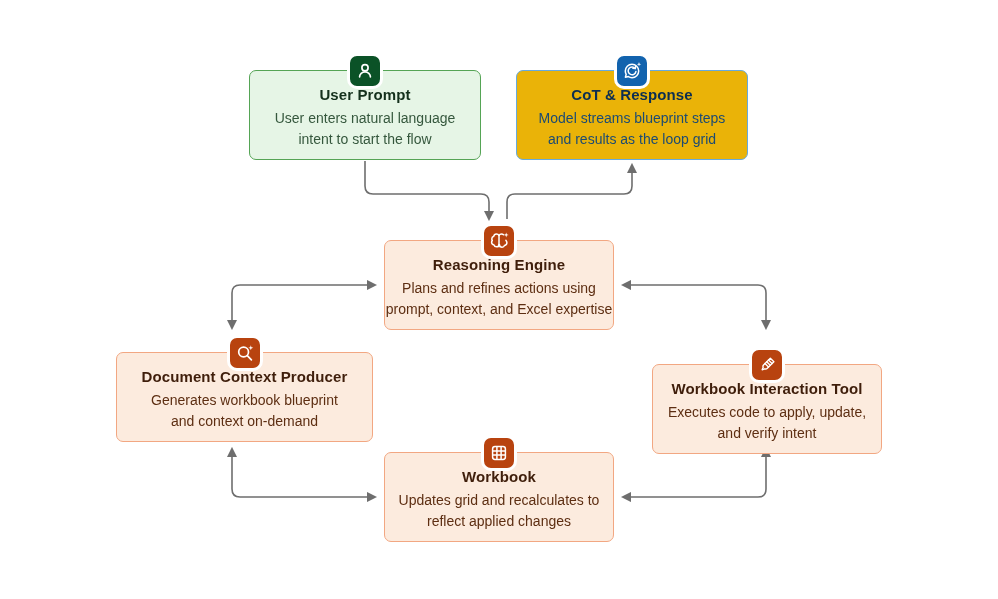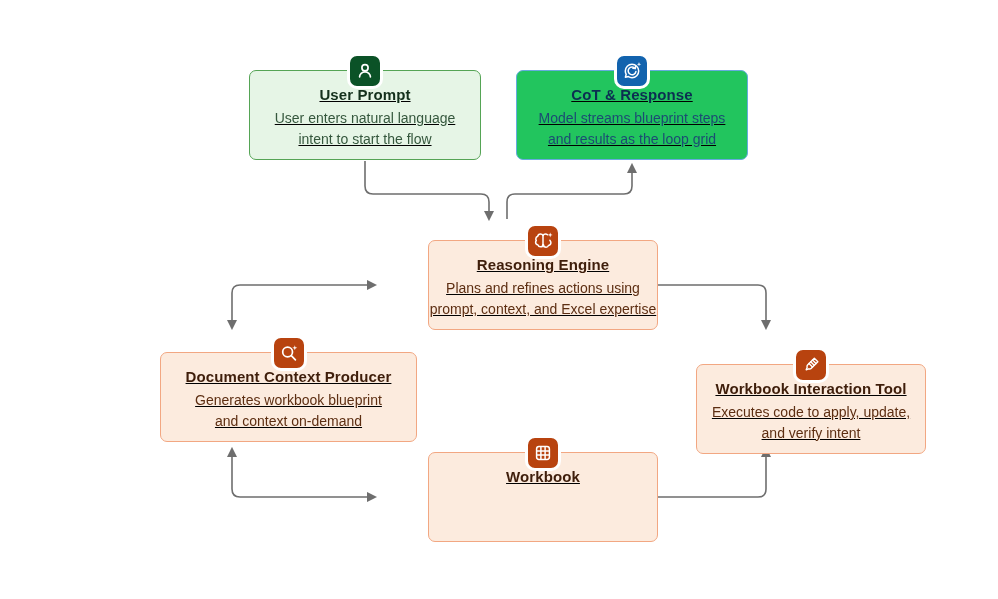--- a/index.html
+++ b/index.html
@@ -11,25 +11,24 @@
     overflow: hidden;
   }
   .edges { position:absolute; inset:0; }
   .node {
     position:absolute;
     box-sizing: border-box;
     border: 1.5px solid;
     border-radius: 7px;
     text-align: center;
     padding: 15px 0 10px;
-    text-decoration: underline;
   }
   .node.green  { background:#E6F5E6; border-color:#55A455; }
-  .node.blue   { background:#22c55e; border-color:#66AADF; }
-  .node.orange { background:#FCEBDE; border-color:#F2A782;margin-left:44px; }
+  .node.blue   { background:#eab308; border-color:#66AADF; }
+  .node.orange { background:#FCEBDE; border-color:#F2A782; }
   .node-title { font-size:15px; font-weight:700; margin:0 0 5px; letter-spacing:.1px; }
   .green  .node-title { color:#14301C; }
   .blue   .node-title { color:#0C2E51; }
   .orange .node-title { color:#3F1E0B; }
   .node-desc { font-size:14px; line-height:20.5px; }
   .green  .node-desc { color:#35573D; }
   .blue   .node-desc { color:#1C4B73; }
   .orange .node-desc { color:#5D2E12; }
   .node-desc .line { display:block; }
   .badge {
@@ -147,15 +146,19 @@
   </div>
 
   <div class="node orange" style="left:384px; top:452px; width:230px; height:90px;">
     <div class="badge orange">
       <svg viewBox="0 0 24 24" fill="none" stroke="#ffffff" stroke-width="1.5">
         <rect x="5.6" y="5.6" width="12.8" height="12.8" rx="2.4"></rect>
         <path d="M9.9 5.6v12.8 M14.1 5.6v12.8 M5.6 9.9h12.8 M5.6 14.1h12.8"></path>
       </svg>
     </div>
     <div class="node-title">Workbook</div>
+    <div class="node-desc">
+      <span class="line">Updates grid and recalculates to</span>
+      <span class="line">reflect applied changes</span>
+    </div>
   </div>
 
 </div>
 
 </body></html>

